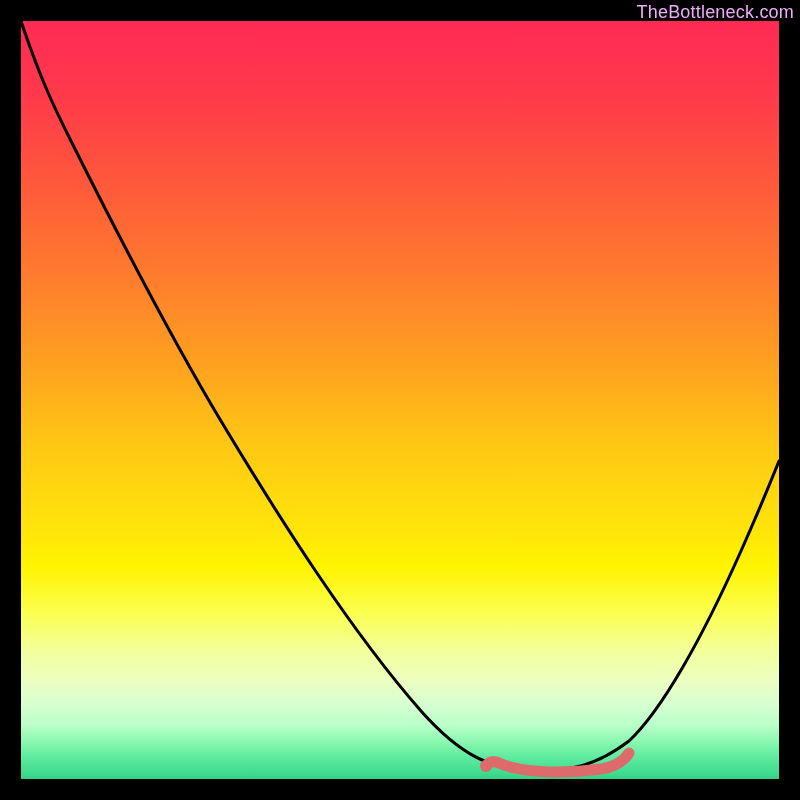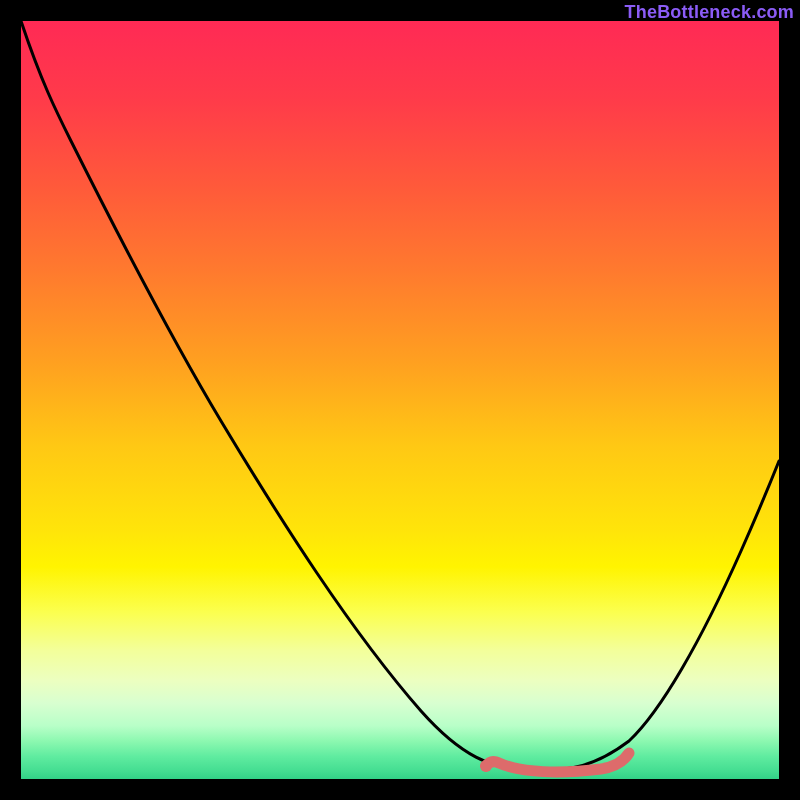--- a/index.html
+++ b/index.html
@@ -41,23 +41,23 @@
       #8cf8b0 95%,
       #60eca0 97%,
       #43dd91 99%,
       #32d287 100%
     );
   }
   .watermark {
     position: absolute;
     top: 2px;
     right: 6px;
-    color: #8b5cf6;
+    color: #f0abfc;
     font-size: 18px;
-    font-weight: 700;
+    font-weight: 400;
     letter-spacing: 0.2px;
     user-select: none;
   }
   svg.curve {
     position: absolute;
     left: 0;
     top: 0;
     width: 758px;
     height: 758px;
   }

